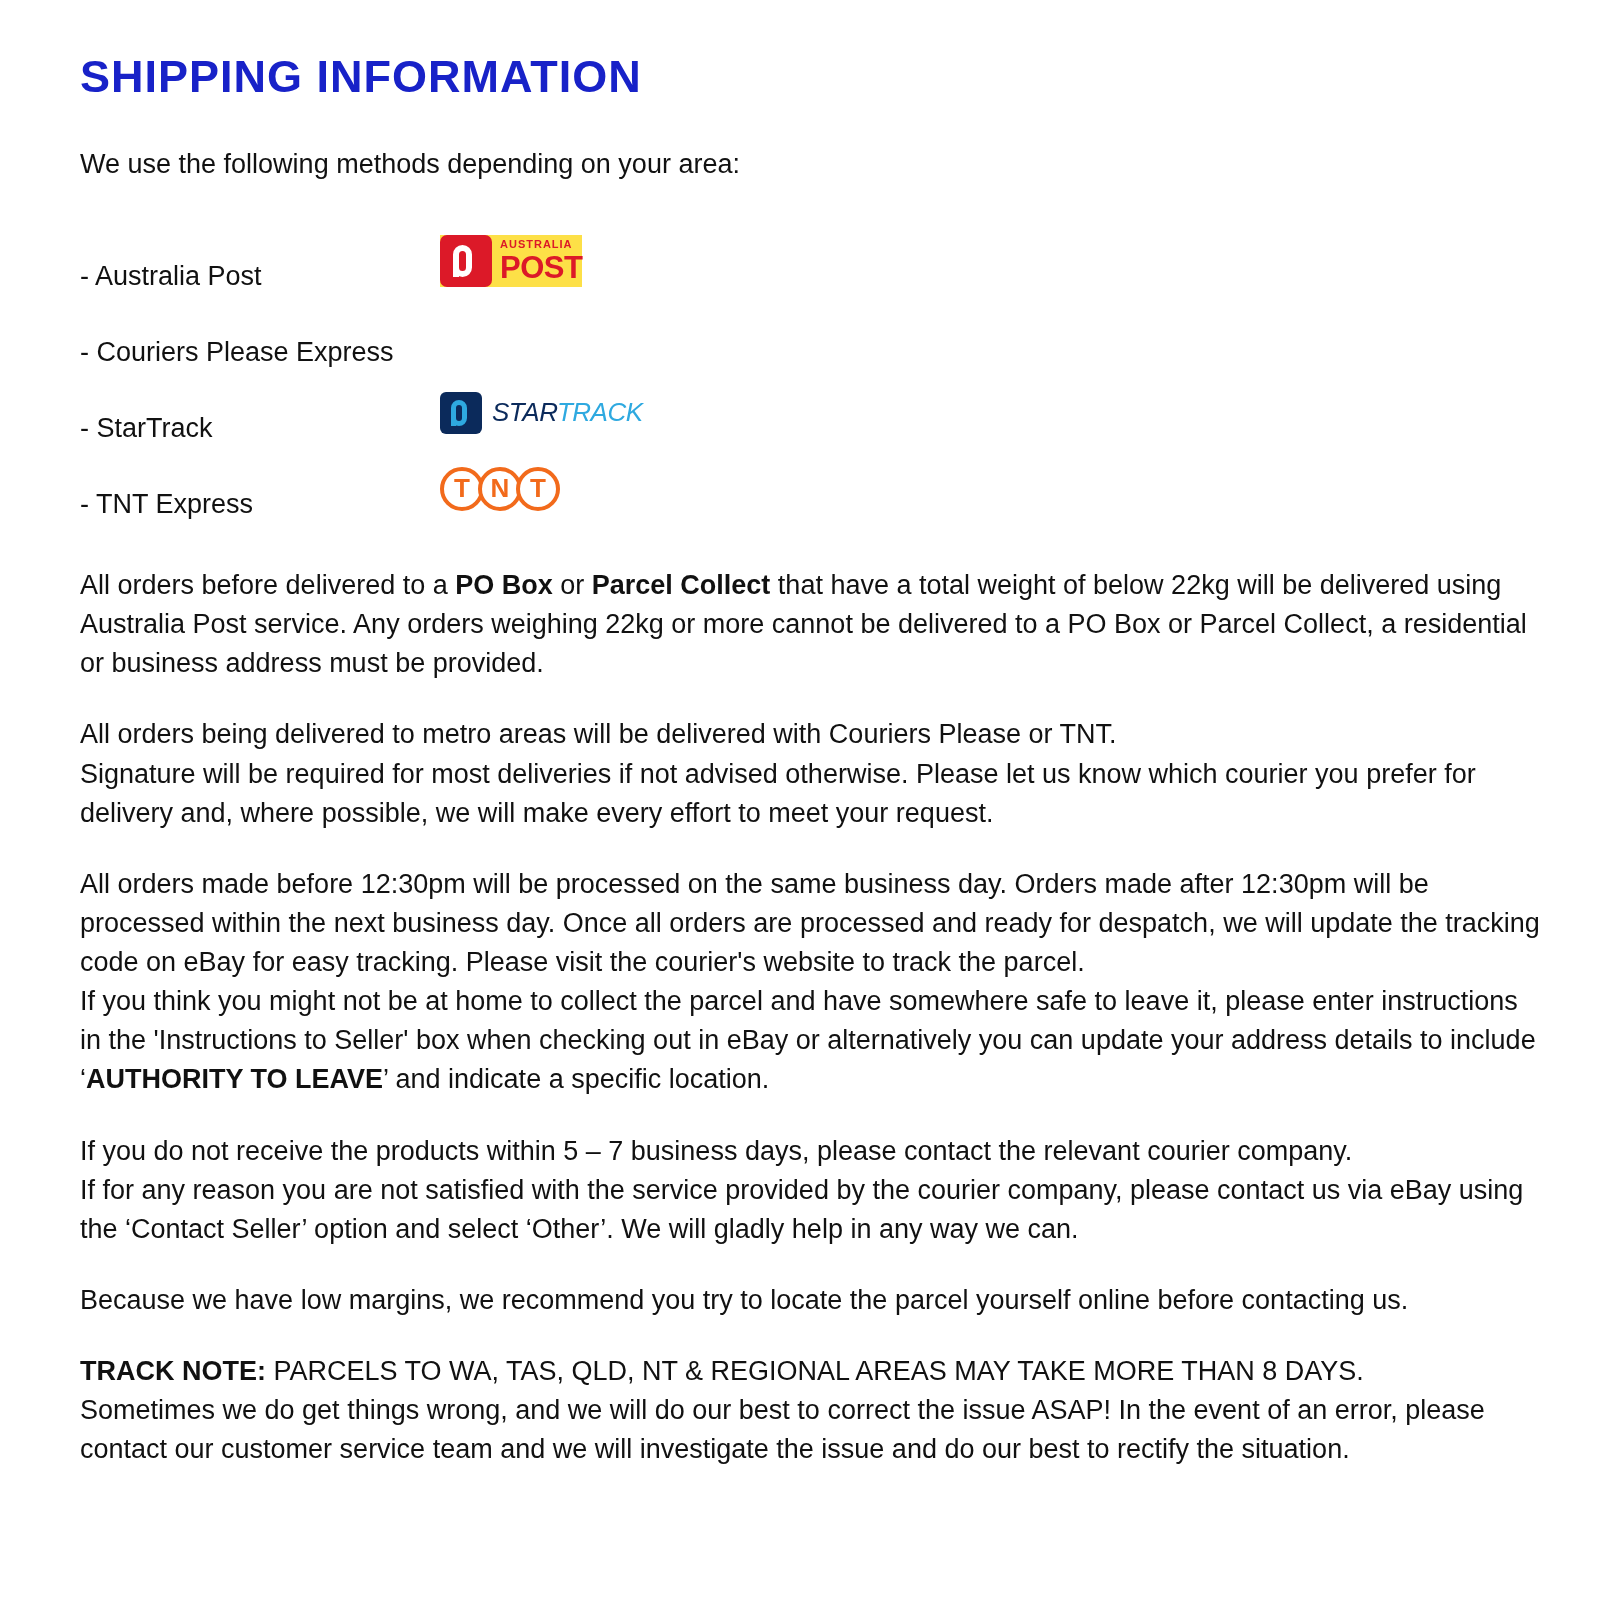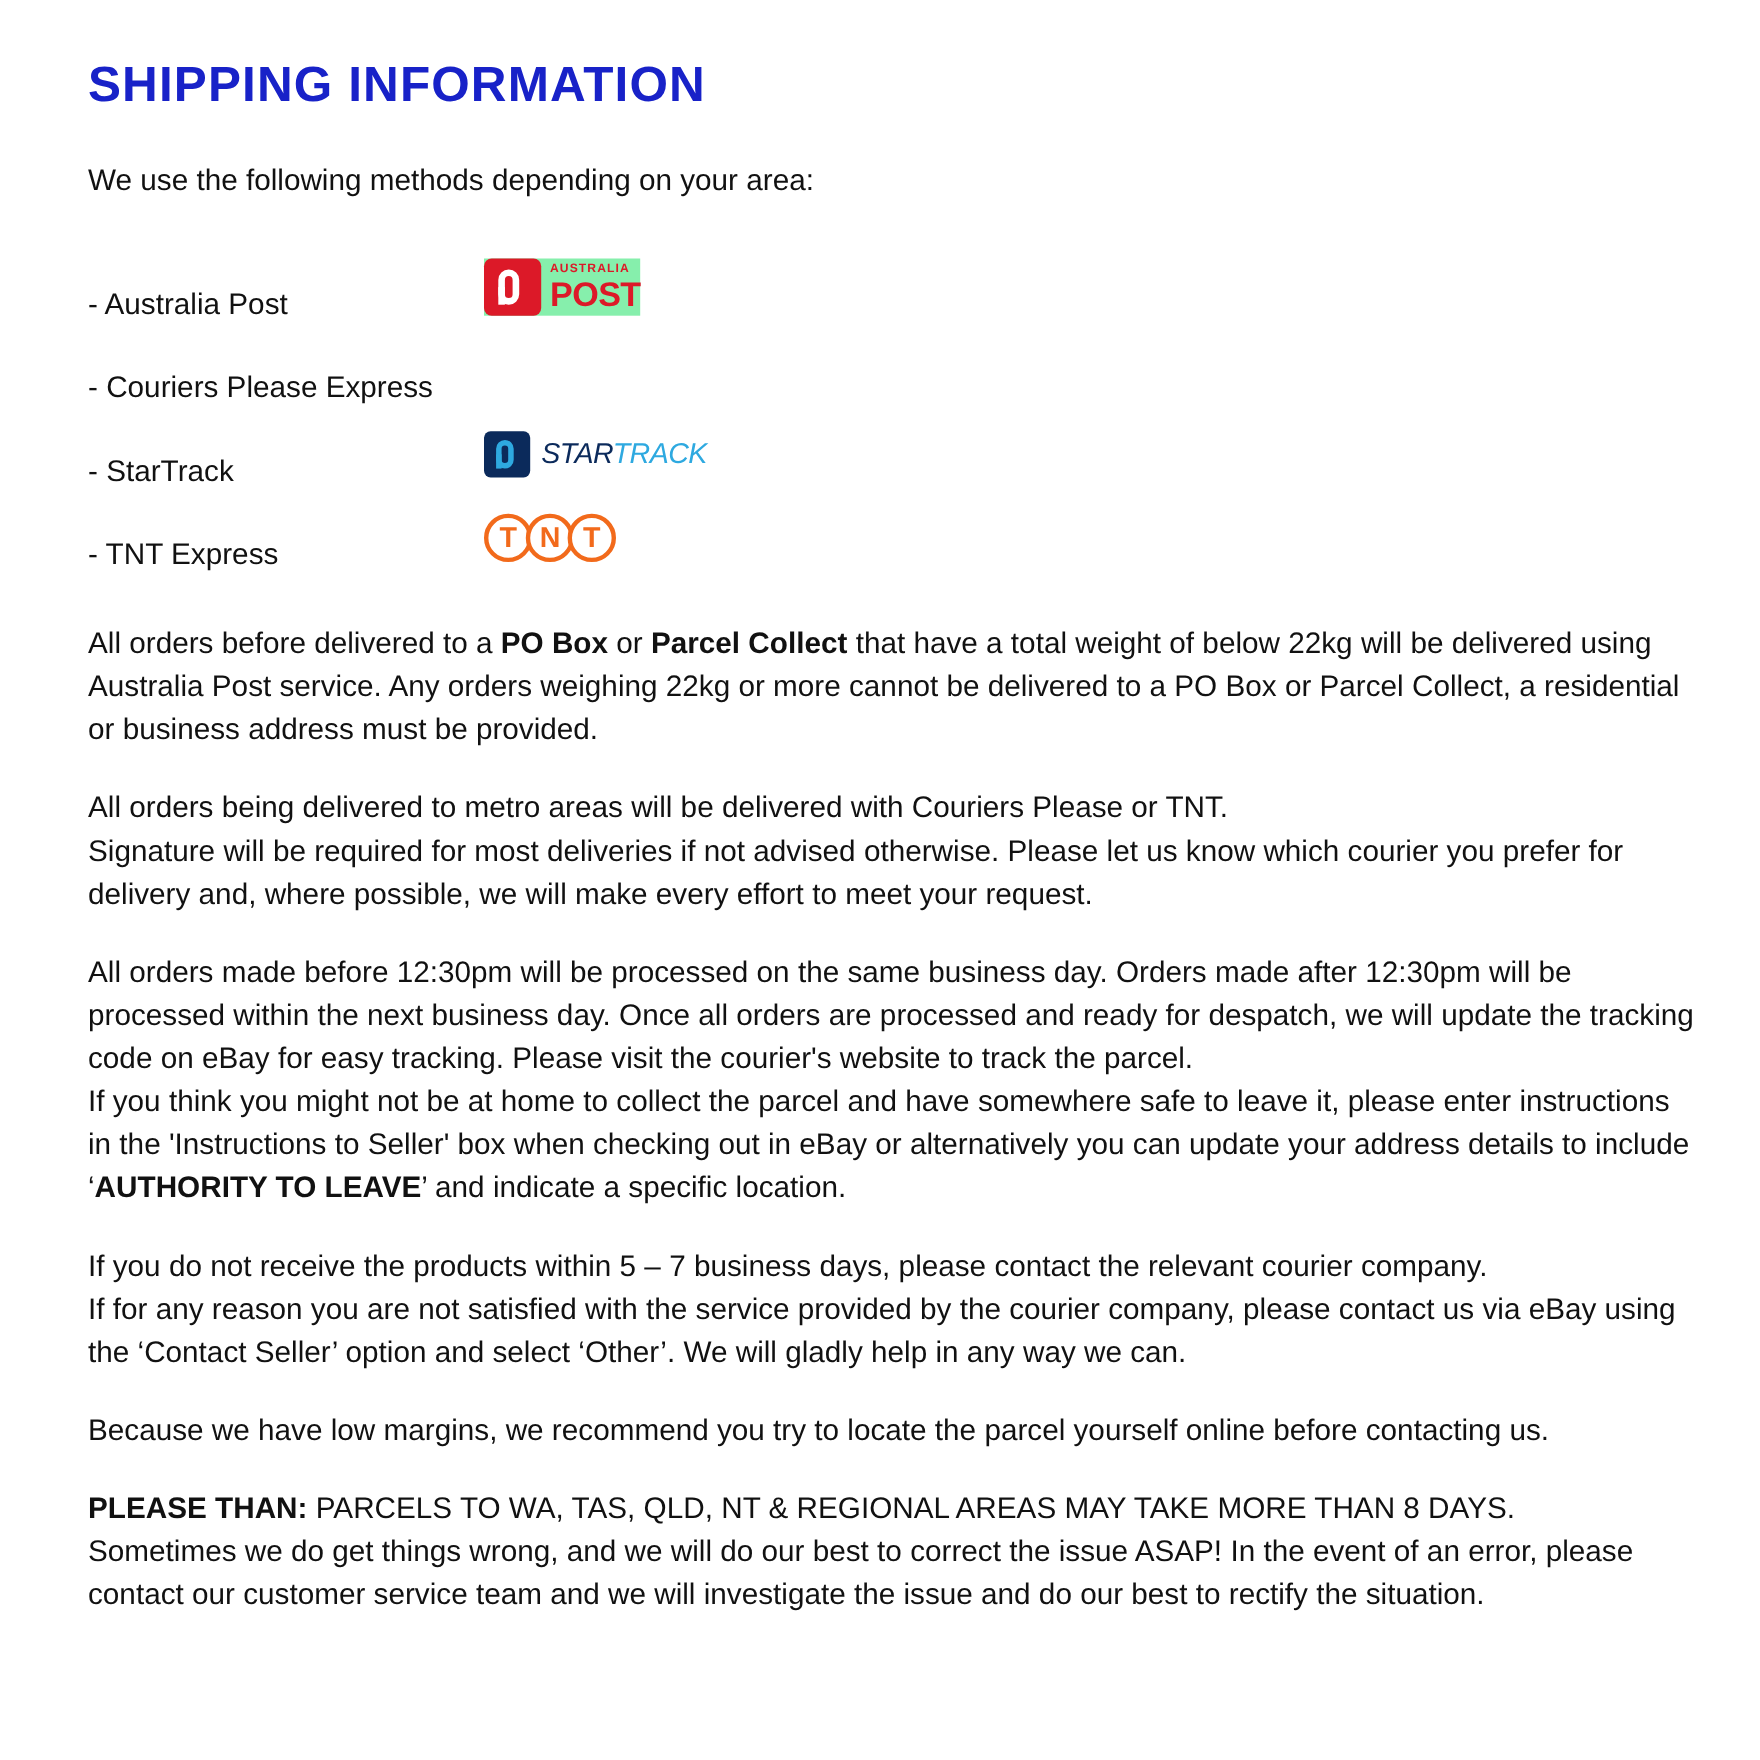--- a/index.html
+++ b/index.html
@@ -48,21 +48,21 @@
   .logo-cell {
     display: flex;
     align-items: center;
     height: 62px;
   }
 
   
   .logo-auspost {
     display: flex;
     align-items: center;
-    background: #86efac;
+    background: #fde047;
   }
   .auspost-mark {
     width: 52px; height: 52px;
     border-radius: 7px;
     background: #dc1928;
     position: relative;
     margin-right: 8px;
   }
   .auspost-mark::before {
     content: "";
@@ -256,16 +256,16 @@
 Signature will be required for most deliveries if not advised otherwise.  Please let us know which courier you prefer for delivery and, where possible, we will make every effort to meet your request.</p>
 
   <p class="body" style="white-space: pre-line;"><span>All orders made before 12:30pm will be processed on the same business day.  Orders made after 12:30pm will be processed within the next business day.  Once all orders are processed and ready for despatch, we will update the tracking code on eBay for easy tracking.  Please visit the courier's website to track the parcel.
 If you think you might not be at home to collect the parcel and have somewhere safe to leave it, please enter instructions in the 'Instructions to Seller' box when checking out in eBay or alternatively you can update your address details to include ‘</span><b>AUTHORITY TO LEAVE</b><span>’ and indicate a specific location.</span></p>
 
   <p class="body" style="white-space: pre-line;">If you do not receive the products within 5 – 7 business days, please contact the relevant courier company.
 If for any reason you are not satisfied with the service provided by the courier company, please contact us via eBay using the ‘Contact Seller’ option and select ‘Other’.  We will gladly help in any way we can.</p>
 
   <p class="body tight">Because we have low margins, we recommend you try to locate the parcel yourself online before contacting us.</p>
 
-  <p class="body nomargin" style="white-space: pre-line;"><b>PLEASE THAN:</b><span>  PARCELS TO WA, TAS, QLD, NT &amp; REGIONAL AREAS MAY TAKE MORE THAN 8 DAYS.
+  <p class="body nomargin" style="white-space: pre-line;"><b>TRACK NOTE:</b><span>  PARCELS TO WA, TAS, QLD, NT &amp; REGIONAL AREAS MAY TAKE MORE THAN 8 DAYS.
 Sometimes we do get things wrong, and we will do our best to correct the issue ASAP!  In the event of an error, please contact our customer service team and we will investigate the issue and do our best to rectify the situation.</span></p>
 
 </div>
 
 </body></html>

